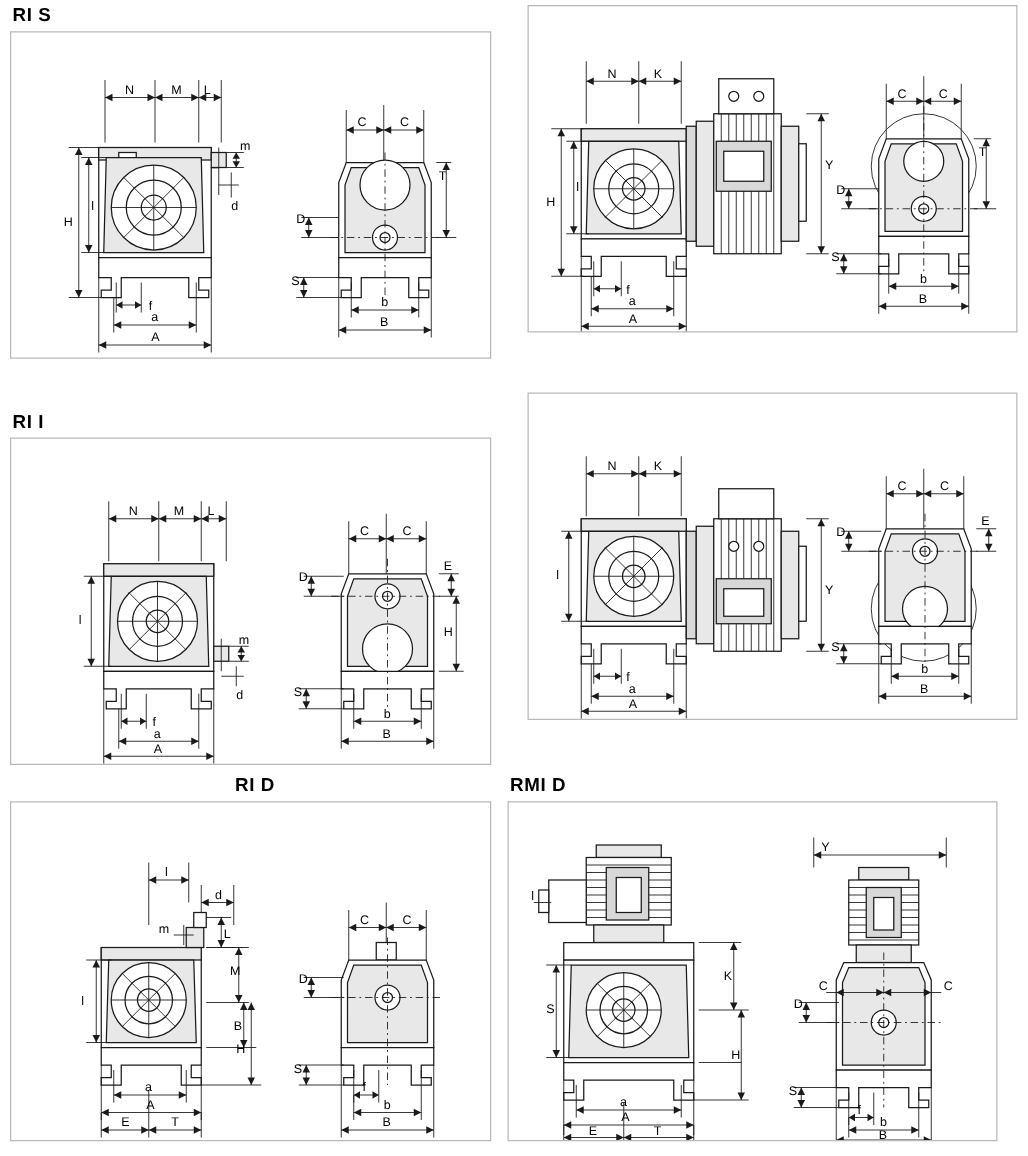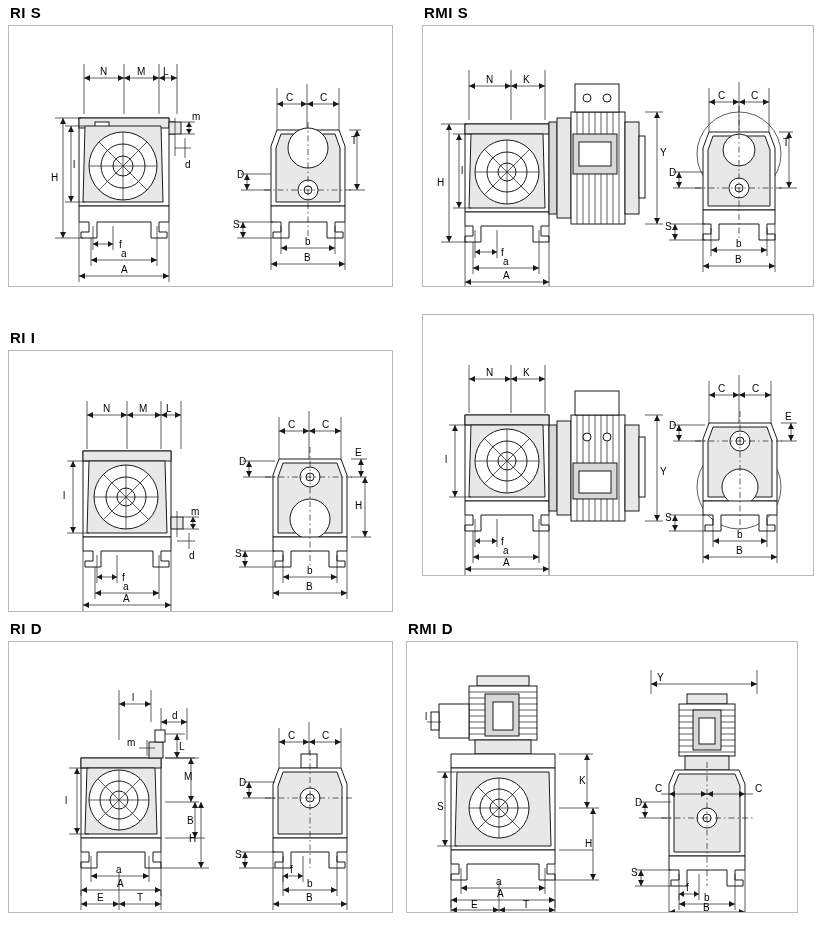--- a/index.html
+++ b/index.html
@@ -171,21 +171,20 @@
         <polygon points="326,222 320,219 320,225" fill="#1a1a1a"></polygon>
         <polygon points="262,238 268,235 268,241" fill="#1a1a1a"></polygon>
         <polygon points="336,238 330,235 330,241" fill="#1a1a1a"></polygon>
         <text class="lbl" x="296" y="219">b</text>
         <text class="lbl" x="295" y="235">B</text>
       </svg>
     </div>
   </div>
 
   <div class="panel" style="left:422px;top:4px;width:396px;height:290px;">
-    <div class="panel-title">RMI  S</div>
     <div class="panel-box" style="width:392px;height:262px;">
       <svg width="392" height="262" viewBox="0 0 392 262">
 
         <g class="thin">
           <line x1="46" y1="44" x2="46" y2="94"></line>
           <line x1="88" y1="44" x2="88" y2="94"></line>
           <line x1="122" y1="44" x2="122" y2="94"></line>
           <line x1="46" y1="60" x2="88" y2="60"></line>
           <line x1="88" y1="60" x2="122" y2="60"></line>
         </g>
@@ -635,21 +634,21 @@
         <polygon points="290,226 296,223 296,229" fill="#1a1a1a"></polygon>
         <polygon points="344,226 338,223 338,229" fill="#1a1a1a"></polygon>
         <polygon points="280,242 286,239 286,245" fill="#1a1a1a"></polygon>
         <polygon points="354,242 348,239 348,245" fill="#1a1a1a"></polygon>
         <text class="lbl" x="314" y="223">b</text>
         <text class="lbl" x="313" y="239">B</text>
       </svg>
     </div>
   </div>
 
-  <div class="panel" style="left:8px;top:620px;width:390px;height:300px;">
+  <div class="panel" style="left:8px;top:620px;width:390px;height:300px;text-align:center;">
     <div class="panel-title">RI  D</div>
     <div class="panel-box" style="width:385px;height:272px;">
       <svg width="385" height="272" viewBox="0 0 385 272">
 
         <g class="thin">
           <line x1="110" y1="48" x2="110" y2="98"></line>
           <line x1="142" y1="48" x2="142" y2="80"></line>
           <line x1="110" y1="62" x2="142" y2="62"></line>
           <line x1="152" y1="66" x2="152" y2="98"></line>
           <line x1="178" y1="66" x2="178" y2="98"></line>

